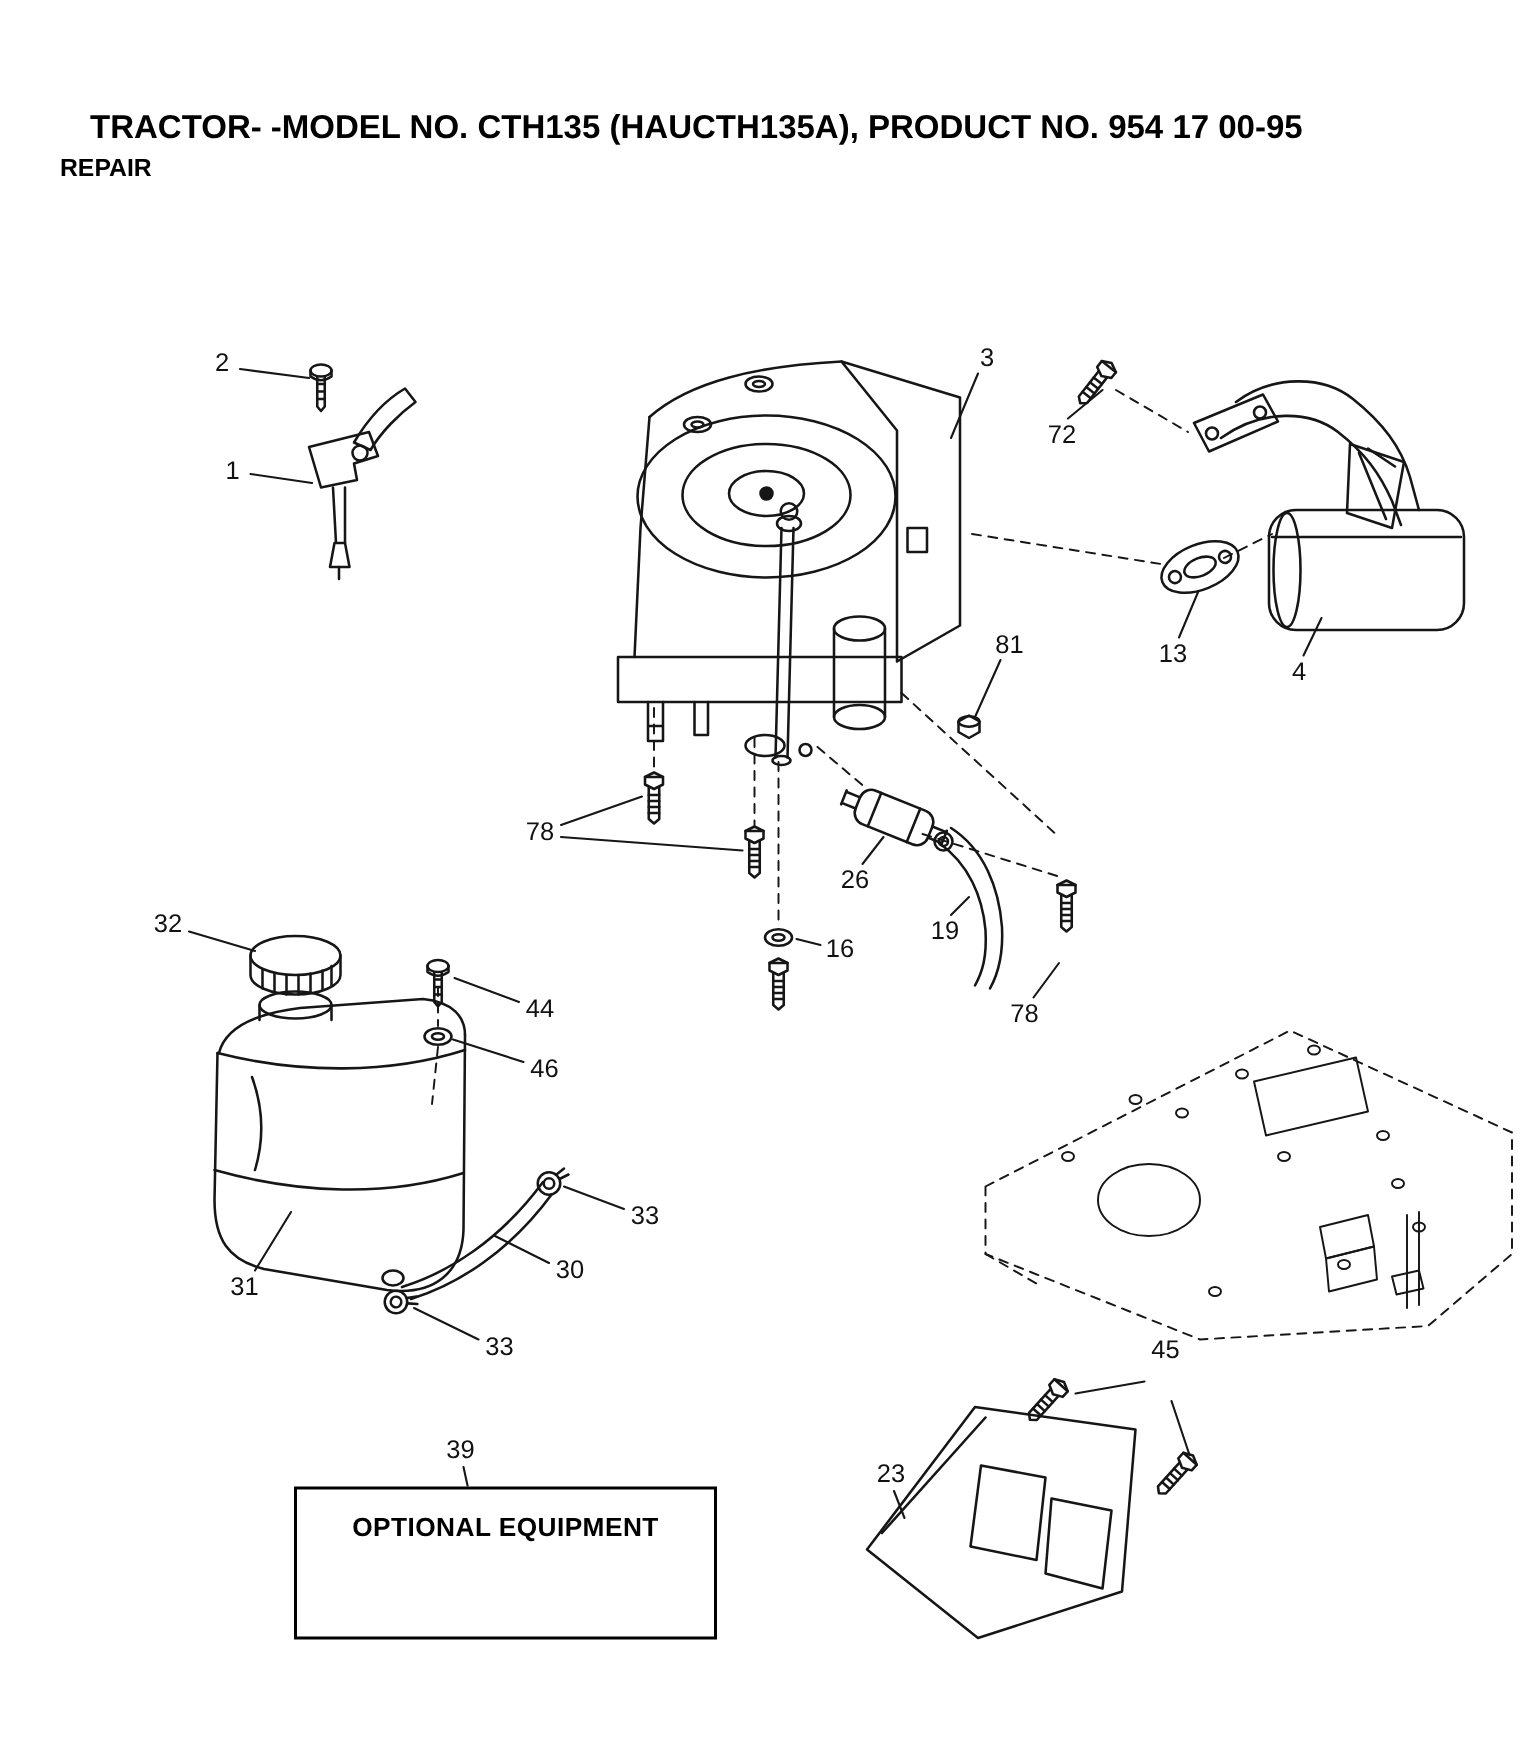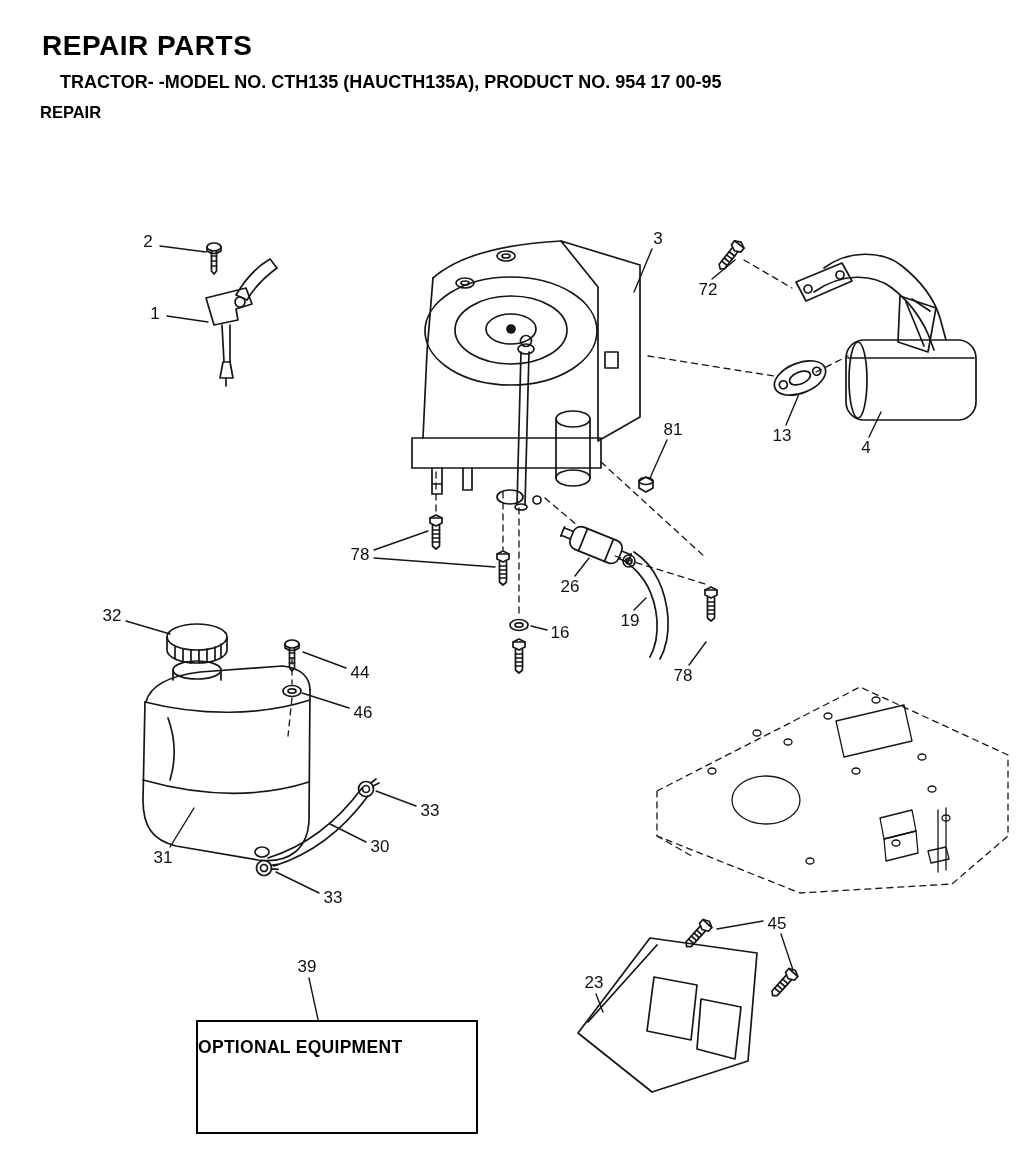--- a/index.html
+++ b/index.html
@@ -1,33 +1,32 @@
 <!DOCTYPE html>
 <html><head>
 <meta charset="utf-8">
 <style>
   * { margin:0; padding:0; box-sizing:border-box; }
   html,body { width:1024px; height:1173px; background:#ffffff; }
   body { font-family:"Liberation Sans", sans-serif; color:#000; position:relative; overflow:hidden; }
   .page { position:absolute; left:0; top:0; width:1024px; height:1173px; }
   .hdr-title   { position:absolute; left:42px; top:30px;  font-size:28px;   font-weight:bold; letter-spacing:0.5px; }
-  .hdr-model   { position:absolute; left:60px; top:72px;  font-size:18px; font-weight:bold; white-space:nowrap; }
+  .hdr-model   { position:absolute; left:60px; top:72px;  font-size:22px; font-weight:bold; white-space:nowrap; }
   .hdr-section { position:absolute; left:40px; top:103px; font-size:16.5px; font-weight:bold; }
   svg.diagram { position:absolute; left:0; top:0; }
   .plabel { position:absolute; transform:translate(-50%,-50%); font-size:17px; color:#111; }
-  .opt-box { position:absolute; left:196px; top:1020px; width:282px; height:114px; border:2px solid #000; text-align:left; background:#fff; }
+  .opt-box { position:absolute; left:196px; top:991px; width:282px; height:102px; border:2px solid #000; text-align:center; background:#fff; }
   .opt-title { margin-top:15px; font-size:17.5px; font-weight:bold; letter-spacing:0.3px; }
   .opt-sub   { margin-top:17px; font-size:15.5px; font-weight:bold; }
 </style>
 </head>
 <body>
 
 <div class="page">
 
-  <div class="hdr-title">REPAIR PARTS</div>
   <div class="hdr-model">TRACTOR- -MODEL NO. CTH135 (HAUCTH135A), PRODUCT NO. 954 17 00-95</div>
   <div class="hdr-section">REPAIR</div>
 
   <svg class="diagram" width="1024" height="1173" viewBox="0 0 1024 1173">
     <defs>
       <g id="g-bolt">
         <path d="M-6 -2 L0 -5 L6 -2 L6 3 L0 6 L-6 3 Z"></path>
         <path d="M-6 -2 L6 -2"></path>
         <path d="M-3.5 5 L-3.5 26 L0 29 L3.5 26 L3.5 5"></path>
         <path d="M-3.5 10 L3.5 10 M-3.5 14 L3.5 14 M-3.5 18 L3.5 18 M-3.5 22 L3.5 22"></path>
@@ -249,19 +248,19 @@
   <span class="plabel" style="left:683px;top:676px">78</span>
   <span class="plabel" style="left:112px;top:616px">32</span>
   <span class="plabel" style="left:360px;top:673px">44</span>
   <span class="plabel" style="left:363px;top:713px">46</span>
   <span class="plabel" style="left:430px;top:811px">33</span>
   <span class="plabel" style="left:380px;top:847px">30</span>
   <span class="plabel" style="left:163px;top:858px">31</span>
   <span class="plabel" style="left:333px;top:898px">33</span>
   <span class="plabel" style="left:307px;top:967px">39</span>
   <span class="plabel" style="left:594px;top:983px">23</span>
-  <span class="plabel" style="left:777px;top:924px">45</span>
+  <span class="plabel" style="left:777px;top:900px">45</span>
 
   <div class="opt-box">
     <div class="opt-title">OPTIONAL EQUIPMENT</div>
   </div>
 
 </div>
 
 </body></html>

